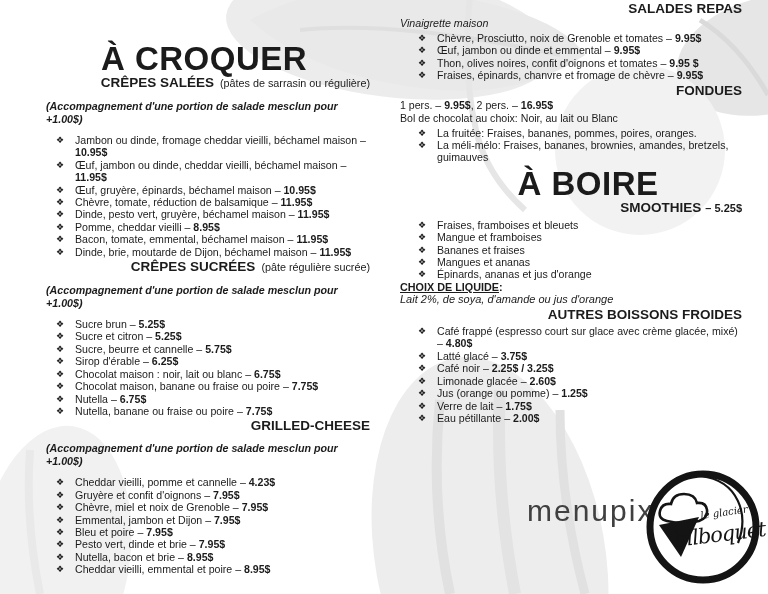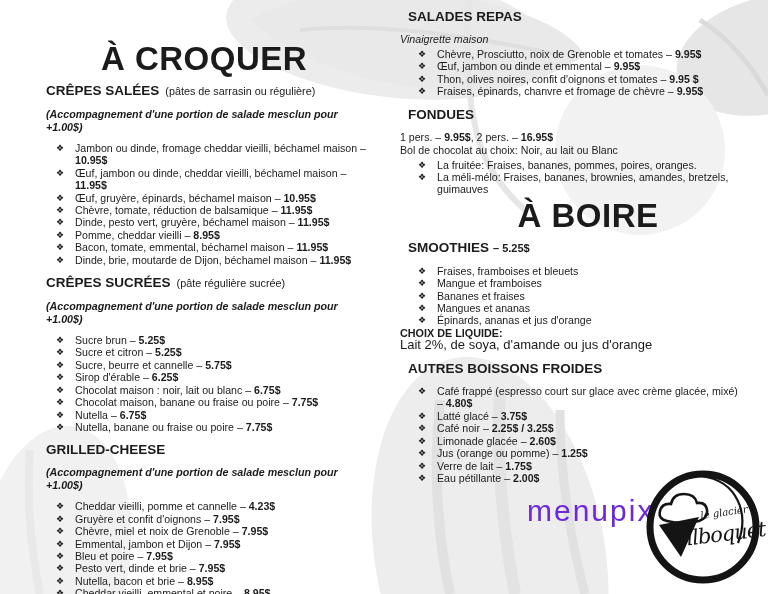--- a/index.html
+++ b/index.html
@@ -8,45 +8,45 @@
     background:#ffffff;color:#1b1b1b;
     font-family:"Liberation Sans",sans-serif;
   }
   #bg{position:absolute;left:0;top:0;z-index:0;}
   .col{position:absolute;top:0;z-index:2;}
   .col-left{left:38px;width:332px;}
   .col-right{left:400px;width:342px;}
   h1.big{font-size:33px;line-height:30px;font-weight:bold;margin:0;text-align:center;letter-spacing:.5px;}
   .col-left h1.big{margin-top:44px;}
   .col-right h1.big{margin-top:5px;padding-left:34px;text-align:center;}
-  h2.sec{font-size:13.5px;line-height:17px;font-weight:bold;margin:8px;}
+  h2.sec{font-size:13.5px;line-height:17px;font-weight:bold;margin:0;text-align:right;}
   .mt-salees{margin-top:17px;}
   .mt-sucrees{margin-top:13px;}
   .mt-grilled{margin-top:14px;}
   .mt-salades{margin-top:44px;}
   .mt-fondues{margin-top:16px;}
   .mt-smoothies{margin-top:8px;}
   .mt-autres{margin-top:16px;}
   .hsuffix{font-weight:normal;font-size:10.8px;margin-left:6px;}
   .hprice{font-size:11px;margin-left:4px;}
   .accomp{font-style:italic;font-weight:bold;font-size:10.7px;line-height:13px;margin:8px;}
   .subnote{font-style:italic;font-size:10.7px;line-height:13px;margin:0;}
   .line{font-size:10.6px;line-height:13px;margin:0;}
   ul.items{list-style:none;margin:2px 0 0;padding:0;}
   ul.items li{position:relative;padding-left:37px;font-size:10.6px;line-height:12.4px;}
   .col-right ul.items li{padding-left:37px;}
   ul.items .bullet{position:absolute;left:18px;top:0;font-size:9px;}
   .prc{font-weight:bold;text-align:right;}
-  .u{}
+  .u{text-decoration:underline;}
   .choix{font-size:10.8px;line-height:12.4px;margin:0;font-weight:bold;}
   .choix .u{font-weight:bold;}
-  .liquids{font-size:13px;line-height:12.8px;margin:0;}
+  .liquids{font-size:11px;line-height:12.8px;margin:0;font-style:italic;}
   #watermark{
     position:absolute;left:527px;top:494px;z-index:1;
-    font-size:30px;letter-spacing:2px;color:#6d28d9;
+    font-size:30px;letter-spacing:2px;color:#404040;
     font-family:"Liberation Sans",sans-serif;
   }
   #logo{position:absolute;left:643px;top:461px;z-index:2;}
 </style>
 </head>
 <body>
 
 <svg id="bg" width="768" height="594" viewBox="0 0 768 594">
   <ellipse cx="390" cy="35" rx="165" ry="62" fill="#ececec" transform="rotate(7 390 35)"></ellipse>
   <path d="M250 20 Q330 -25 450 -5 Q560 15 585 55 Q520 100 420 88 Q310 74 250 20 Z" fill="#e9e9e9"></path>

